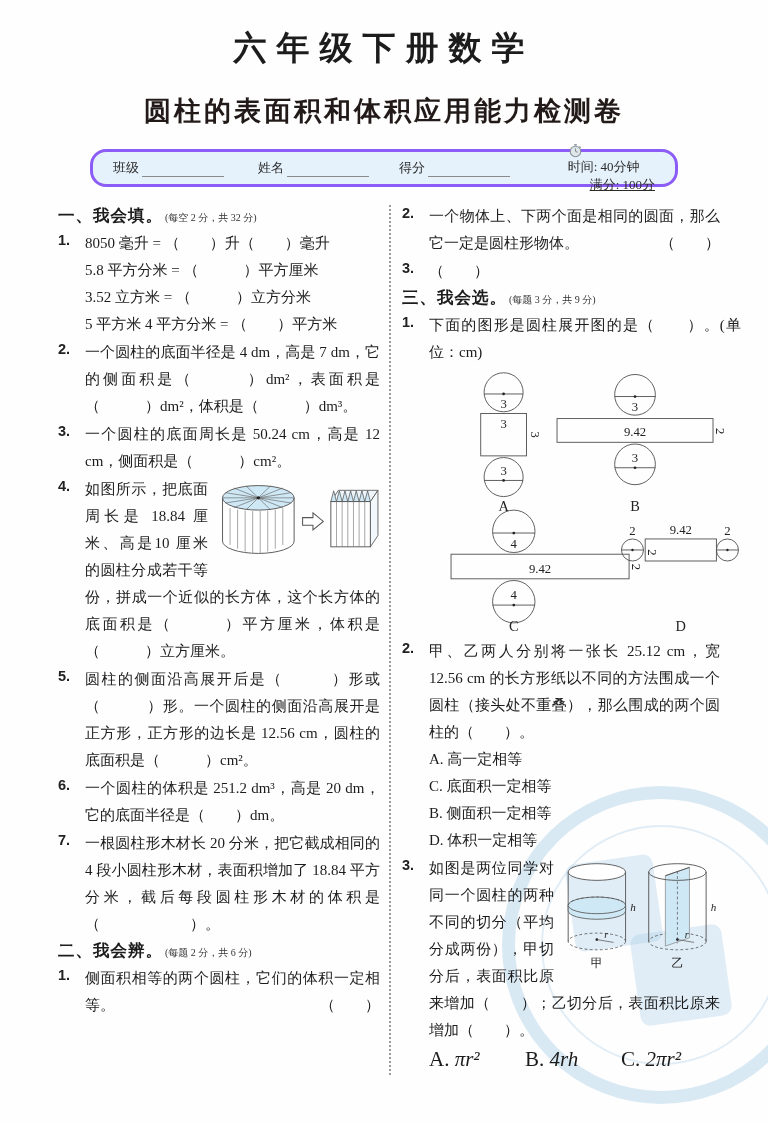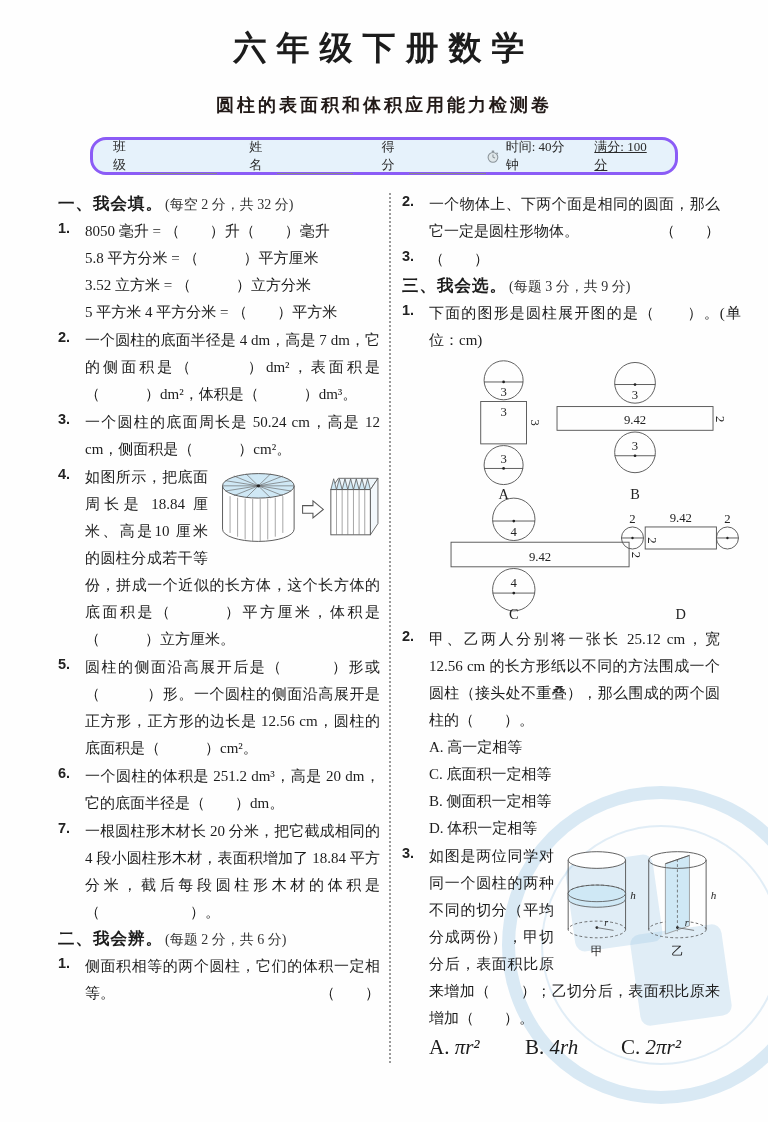--- a/index.html
+++ b/index.html
@@ -9,46 +9,46 @@
     background:#fefefe; overflow:hidden;
     font-family:"Liberation Serif", serif; color:#1c1c1c;
   }
   
   .title {
     margin-top:26px; text-align:center;
     font-size:33px; font-weight:700; letter-spacing:10px;
   }
   .subtitle {
     margin-top:22px; text-align:center;
-    font-size:18px; font-weight:700; letter-spacing:3px; color:#221a18;
+    font-size:27px; font-weight:700; letter-spacing:3px; color:#221a18;
   }
   
   .infobar {
     margin:20px auto 0; width:588px; height:32px;
     background:#e6f2fb; border:3px solid #8b5cf6; border-radius:16px;
     display:flex; align-items:center; padding:16px 20px;
     font-size:13px; color:#2b2b2b;
   }
   .infobar .fld { display:flex; align-items:flex-end; }
   .infobar .blank { display:inline-block; width:82px; border-bottom:1px solid #8a8a8a; height:14px; margin-left:3px; }
   .infobar .gap1 { width:34px; } .infobar .gap2 { width:30px; } .infobar .gap3 { flex:1; }
-  .infobar .timewrap { display:flex; align-items:center; }
+  .infobar .timewrap { display:flex; align-items:flex-start;flex-direction:column; }
   .clock-ic { width:15px; height:15px; margin-right:6px; }
   .infobar .full { margin-left:22px;text-decoration:underline; }
   
   .columns { position:relative; z-index:1; display:flex; margin:16px 36px 0 58px; align-items:stretch; }
   .col { width:322px; }
   .col.right { width:318px; }
   .divider { border-left:2px dotted #9a9a9a; margin:2px 11px 0 9px; }
   
   .sec-head { display:flex; align-items:baseline; margin:2px 0 3px 0; }
   .sec-head .num, .sec-head .ttl {
     font-family:"Liberation Sans", sans-serif; font-weight:700; font-size:16.5px; letter-spacing:1px;
   }
-  .sec-head .pts { font-size:14px; color:#333; margin-left:2px; }
+  .sec-head .pts { font-size:10px; color:#333; margin-left:2px; }
   .item { display:flex; margin-bottom:1px; }
   .item .no {
     flex:none; width:27px; font-family:"Liberation Sans", sans-serif;
     font-size:14.5px; font-weight:700; color:#222; padding-top:2px; 
   }
   .item .body { flex:1; font-size:15px; line-height:27px; text-align:justify; }
   .item .body .line { white-space:nowrap; }
   .paren-r { float:right; }
   .judge-one { display:flex; justify-content:space-between; }
   

